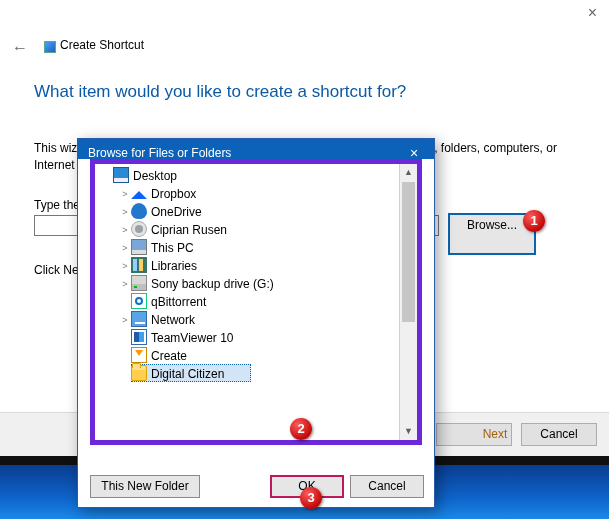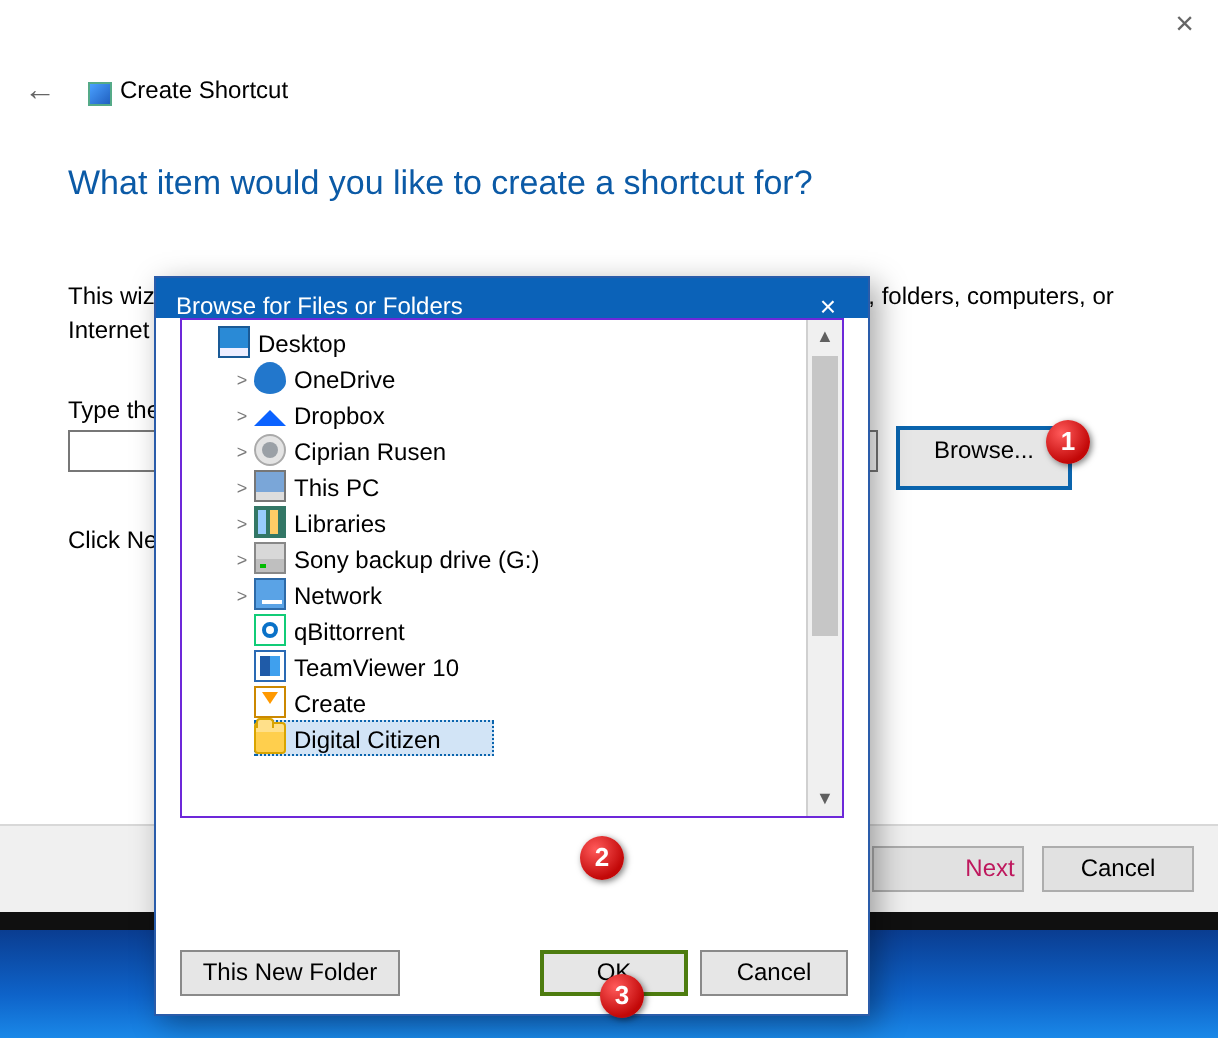--- a/index.html
+++ b/index.html
@@ -69,21 +69,21 @@
     position: absolute;
     top: 215px; left: 34px;
     width: 405px; height: 21px;
     border: 1px solid #777;
     background: #fff;
     box-sizing: border-box;
   }
   .wiz-browse {
     position: absolute;
     top: 213px; left: 448px;
-    width: 88px; height: 32px;
+    width: 88px; height: 42px;
     border: 2px solid #0a64ad;
     background: #e6e6e6;
     font-size: 12px;
     box-sizing: border-box;
     text-align: center;
     line-height: 20px;
   }
   .wiz-clicknext {
     position: absolute;
     top: 263px; left: 34px;
@@ -101,21 +101,21 @@
     position: absolute;
     top: 10px;
     width: 76px; height: 23px;
     border: 1px solid #adadad;
     background: #e1e1e1;
     font-size: 12px;
     text-align: center;
     line-height: 21px;
     box-sizing: border-box;
   }
-  .wiz-next { left: 436px; color: #be185d; padding-left: 42px; }
+  .wiz-next { left: 436px; color: #a16207; padding-left: 42px; }
   .wiz-cancel-top { left: 521px; }
 
   .taskbar {
     position: absolute;
     left: 0; right: 0; top: 456px; height: 9px;
     background: #101010;
   }
   .desktop-strip {
     position: absolute;
     left: 0; right: 0; top: 465px; bottom: 0;
@@ -149,22 +149,22 @@
     line-height: 28px;
     color: #fff;
     font-size: 14px;
   }
   .modal-instr {
     padding: 12px 12px 8px 12px;
     font-size: 12px;
   }
   .tree-wrap {
     margin: 0 12px;
-    width: 332px; height: 250px;
-    border: 1px solid #6d28d9;
+    width: 332px; height: 286px;
+    border: 5px solid #6d28d9;
     box-sizing: border-box;
     position: relative;
     overflow: hidden;
     background: #fff;
   }
   .tree-scroll {
     position: absolute;
     top: 0; right: 0; bottom: 0;
     width: 17px;
     background: #f0f0f0;
@@ -266,21 +266,21 @@
     top: 8px;
     height: 23px;
     border: 1px solid #8a8a8a;
     background: #e6e6e6;
     font-size: 12px;
     text-align: center;
     line-height: 21px;
     box-sizing: border-box;
   }
   .m-mkdir { left: 12px; width: 110px; }
-  .m-ok    { left: 192px; width: 74px; border: 2px solid #4d7c0f; line-height:19px; }
+  .m-ok    { left: 192px; width: 74px; border: 2px solid #be185d; line-height:19px; }
   .m-cancel{ left: 272px; width: 74px; }
 
   
   .callout {
     position: absolute;
     width: 22px; height: 22px;
     border-radius: 50%;
     background: radial-gradient(circle at 35% 30%, #ff5a5a, #c20808 70%);
     color: #fff;
     font-weight: bold;
@@ -316,28 +316,28 @@
 
 <div class="modal">
   <div class="modal-title">
     <span>Browse for Files or Folders</span>
     <div class="modal-x">×</div>
   </div>
 
   <div class="tree-wrap">
     <div class="tree" id="tree">
         <div class="node" style="padding-left: 6px;"><span class="twisty"></span><span class="ticon i-desktop"></span><span class="tlabel">Desktop</span></div>
+        <div class="node" style="padding-left: 24px;"><span class="twisty">&gt;</span><span class="ticon i-dropbox"></span><span class="tlabel">Dropbox</span></div>
         <div class="node" style="padding-left: 24px;"><span class="twisty">&gt;</span><span class="ticon i-onedrive"></span><span class="tlabel">OneDrive</span></div>
-        <div class="node" style="padding-left: 24px;"><span class="twisty">&gt;</span><span class="ticon i-dropbox"></span><span class="tlabel">Dropbox</span></div>
         <div class="node" style="padding-left: 24px;"><span class="twisty">&gt;</span><span class="ticon i-user"></span><span class="tlabel">Ciprian Rusen</span></div>
         <div class="node" style="padding-left: 24px;"><span class="twisty">&gt;</span><span class="ticon i-thispc"></span><span class="tlabel">This PC</span></div>
         <div class="node" style="padding-left: 24px;"><span class="twisty">&gt;</span><span class="ticon i-libs"></span><span class="tlabel">Libraries</span></div>
         <div class="node" style="padding-left: 24px;"><span class="twisty">&gt;</span><span class="ticon i-drive"></span><span class="tlabel">Sony backup drive (G:)</span></div>
+        <div class="node" style="padding-left: 24px;"><span class="twisty"></span><span class="ticon i-qb"></span><span class="tlabel">qBittorrent</span></div>
         <div class="node" style="padding-left: 24px;"><span class="twisty">&gt;</span><span class="ticon i-network"></span><span class="tlabel">Network</span></div>
-        <div class="node" style="padding-left: 24px;"><span class="twisty"></span><span class="ticon i-qb"></span><span class="tlabel">qBittorrent</span></div>
         <div class="node" style="padding-left: 24px;"><span class="twisty"></span><span class="ticon i-tv"></span><span class="tlabel">TeamViewer 10</span></div>
         <div class="node" style="padding-left: 24px;"><span class="twisty"></span><span class="ticon i-winamp"></span><span class="tlabel">Create</span></div>
         <div class="node sel" style="padding-left: 24px;"><span class="sel-rect" style="left: 36px; width: 120px;"></span><span class="twisty"></span><span class="ticon i-folder"></span><span class="tlabel">Digital Citizen</span></div>
       </div>
     <div class="tree-scroll">
       <div class="arrow up">▲</div>
       <div class="thumb"></div>
       <div class="arrow down">▼</div>
     </div>
   </div>

